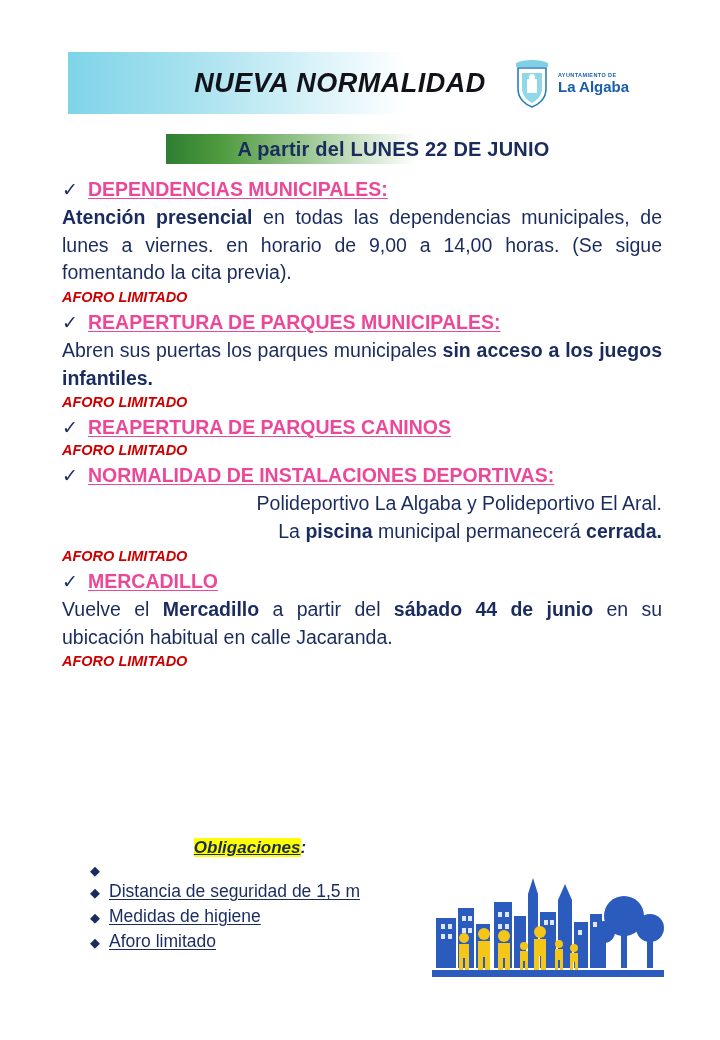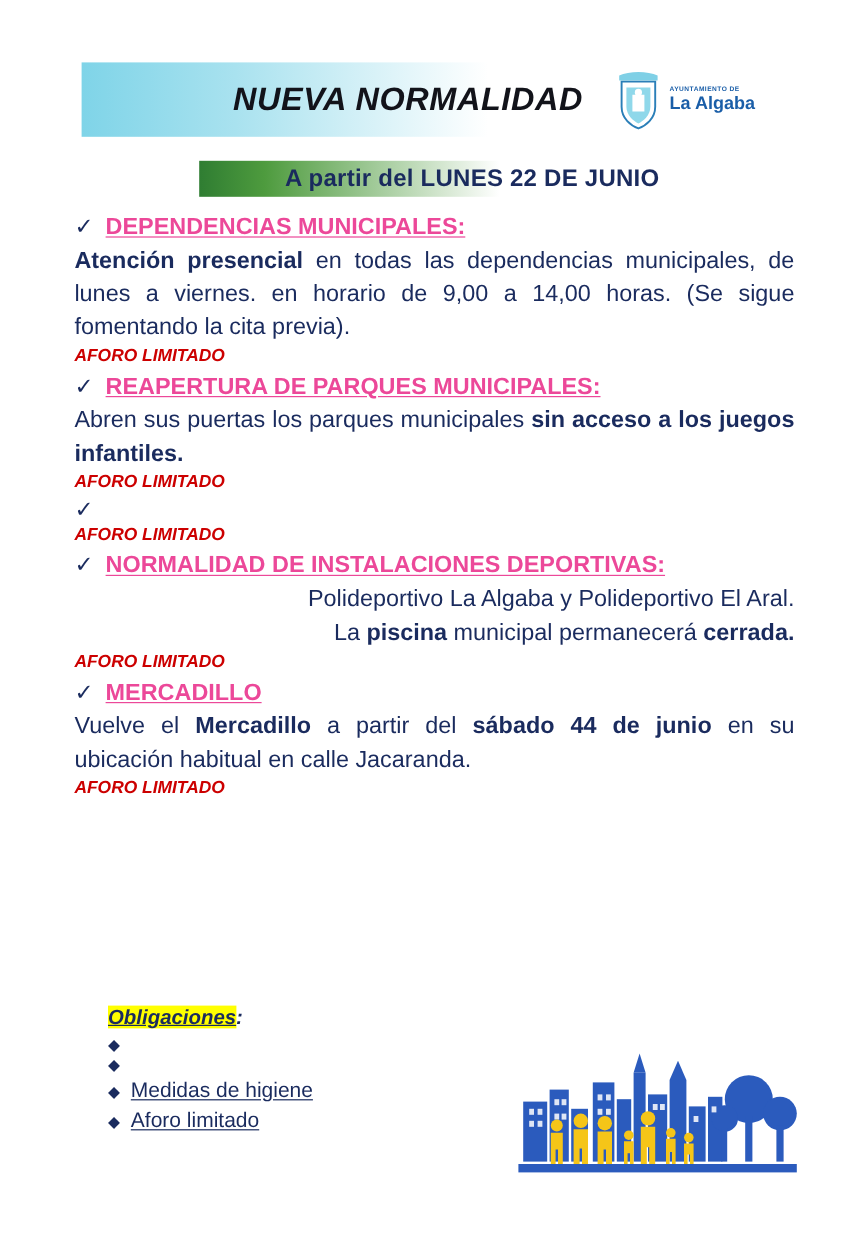--- a/index.html
+++ b/index.html
@@ -136,20 +136,21 @@
     margin-top: 2px;
     margin-bottom: 2px;
   }
 
   
   .oblig-block {
     position: absolute;
     left: 90px;
     top: 838px;
     width: 320px;
+    text-align: center;
   }
   .oblig-title {
     font-size: 17px;
     font-weight: bold;
     font-style: italic;
     color: #1a2b5e;
     display: inline;
   }
   .oblig-title .hl {
     background: #ffff00;
@@ -229,20 +230,21 @@
       <span class="check">✓</span>
       <span class="heading">REAPERTURA DE PARQUES MUNICIPALES:</span>
     </div>
     <div class="body-text">Abren sus puertas los parques municipales <b>sin acceso a los juegos infantiles.</b></div>
     <div class="aforo">AFORO LIMITADO</div>
   </div>
 
   <div class="section">
     <div class="heading-row">
       <span class="check">✓</span>
+      <span class="heading">REAPERTURA DE PARQUES CANINOS</span>
     </div>
     <div class="aforo">AFORO LIMITADO</div>
   </div>
 
   <div class="section">
     <div class="heading-row">
       <span class="check">✓</span>
       <span class="heading">NORMALIDAD DE INSTALACIONES DEPORTIVAS:</span>
     </div>
     <div class="body-text nojust">Polideportivo La Algaba y Polideportivo El Aral.<br>La <b>piscina</b> municipal permanecerá <b>cerrada.</b></div>
@@ -263,20 +265,21 @@
 <div class="oblig-block">
   <div>
     <span class="oblig-title"><span class="hl">Obligaciones</span><span>:</span></span>
   </div>
   <ul class="oblig-list">
     <li>
       <span class="diamond">◆</span>
     </li>
     <li>
       <span class="diamond">◆</span>
+      <span class="oblig-item-text">Distancia de seguridad de 1,5 m</span>
     </li>
     <li>
       <span class="diamond">◆</span>
       <span class="oblig-item-text">Medidas de higiene</span>
     </li>
     <li>
       <span class="diamond">◆</span>
       <span class="oblig-item-text">Aforo limitado</span>
     </li>
   </ul>

